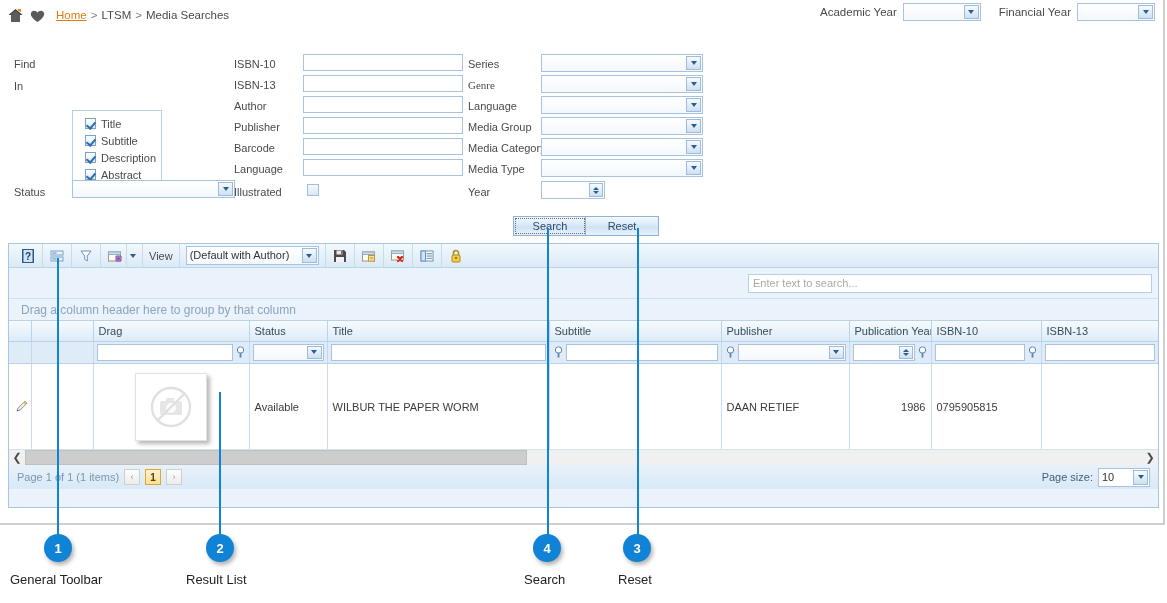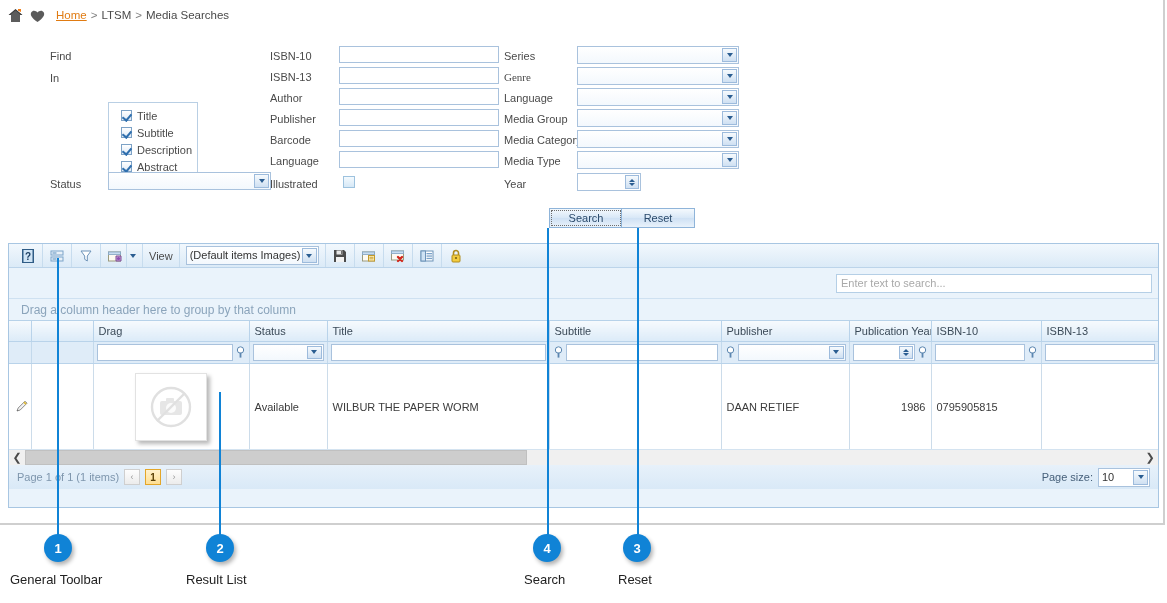--- a/index.html
+++ b/index.html
@@ -96,21 +96,21 @@
     width: 14px; height: 14px;
     border: 1px solid #9dbbdc;
     background: linear-gradient(to bottom,#f6fafd 0%,#cfe0f2 100%);
     display: flex; flex-direction: column; align-items: center; justify-content: center;
     gap: 1px;
   }
   .tri-up { width:0;height:0;border-left:3px solid transparent;border-right:3px solid transparent;border-bottom:3px solid #2a5d91; }
   .tri-dn { width:0;height:0;border-left:3px solid transparent;border-right:3px solid transparent;border-top:3px solid #2a5d91; }
 
   
-  .form-area { position: absolute; left: 0; top: 32px; width: 1027px; height: 205px; margin-left: 36px; }
+  .form-area { position: absolute; left: 0; top: 40px; width: 1027px; height: 205px; }
   .lbl { position: absolute; font-size: 11px; color: #4a4a4a; white-space: nowrap; }
 
   .chkgroup {
     position: absolute;
     border: 1px solid #b9cfe4;
     background: #fff;
   }
   .chkrow { display: flex; align-items: center; height: 17px; padding-left: 12px; }
   .chkbox {
     width: 11px; height: 11px;
@@ -172,21 +172,21 @@
   .icon16 { width: 16px; height: 16px; display: inline-block; flex: 0 0 auto; }
   .tb-text { font-size: 11px; color: #4a4a4a; white-space: nowrap; }
 
   .searchrow {
     height: 30px;
     background: #eaf3fb;
     display: flex; align-items: center; justify-content: flex-end;
     padding-right: 6px;
   }
   .search-input {
-    width: 316px; height: 19px;
+    width: 404px; height: 19px;
     border: 1px solid #b5cfe6;
     background: #fff;
     font-size: 11px;
     color: #333;
     padding: 0 4px;
     outline: none;
   }
   .search-input::placeholder { color: #a9a9a9; }
 
   .groupbar {
@@ -349,20 +349,36 @@
       </span>
       <span class="bc-ico">
         <svg width="19" height="19" viewBox="0 0 19 19">
           <path d="M9.5 16 C3 11.5 2 8.5 3.3 6.2 C4.6 3.9 8 4.2 9.5 6.6 C11 4.2 14.4 3.9 15.7 6.2 C17 8.5 16 11.5 9.5 16 Z" fill="#5b5b5b"></path>
         </svg>
       </span>
       <span class="bc-text">
         <span class="bc-link">Home</span><span class="bc-sep">&gt;</span><span class="bc-node">LTSM</span><span class="bc-sep">&gt;</span><span class="bc-node">Media Searches</span>
       </span>
 
+      <div class="year-area">
+        <span class="year-label">Academic Year</span>
+        <div class="dd" style="width:78px;">
+          <div class="val"></div>
+          <div class="btn">
+              <span class="caret"></span>
+            </div>
+        </div>
+        <span class="year-label" style="margin-left:12px;">Financial Year</span>
+        <div class="dd" style="width:78px;">
+          <div class="val"></div>
+          <div class="btn">
+              <span class="caret"></span>
+            </div>
+        </div>
+      </div>
     </div>
 
     <div class="form-area">
 
       <span class="lbl" style="left:14px; top:18px;">Find</span>
 
       <span class="lbl" style="left:14px; top:40px;">In</span>
       <div class="chkgroup" style="left:72px; top:70px; width:90px; height:73px;">
         <div class="chkrow" style="margin-top:4px;">
           <span class="chkbox checked"></span>
@@ -516,21 +532,21 @@
           </span>
         </div>
         <div class="tb-item" style="padding-left:3px;">
           <span class="caret"></span>
         </div>
         <div class="tb-item">
           <span class="tb-text">View</span>
         </div>
         <div class="tb-item">
           <div class="dd" style="width:133px; height:19px;">
-            <div class="val" style="line-height:17px;">(Default items Images)</div>
+            <div class="val" style="line-height:17px;">(Default with Author)</div>
             <div class="btn" style="height:15px;">
                 <span class="caret"></span>
               </div>
           </div>
         </div>
         <div class="tb-item">
           <span class="icon16">
             <svg width="16" height="16" viewBox="0 0 16 16">
               <path d="M2 2 L12 2 L14 4 L14 14 L2 14 Z" fill="#4a4a4a"></path>
               <rect x="4.5" y="2.5" width="6" height="4" fill="#e8e8e8"></rect>

